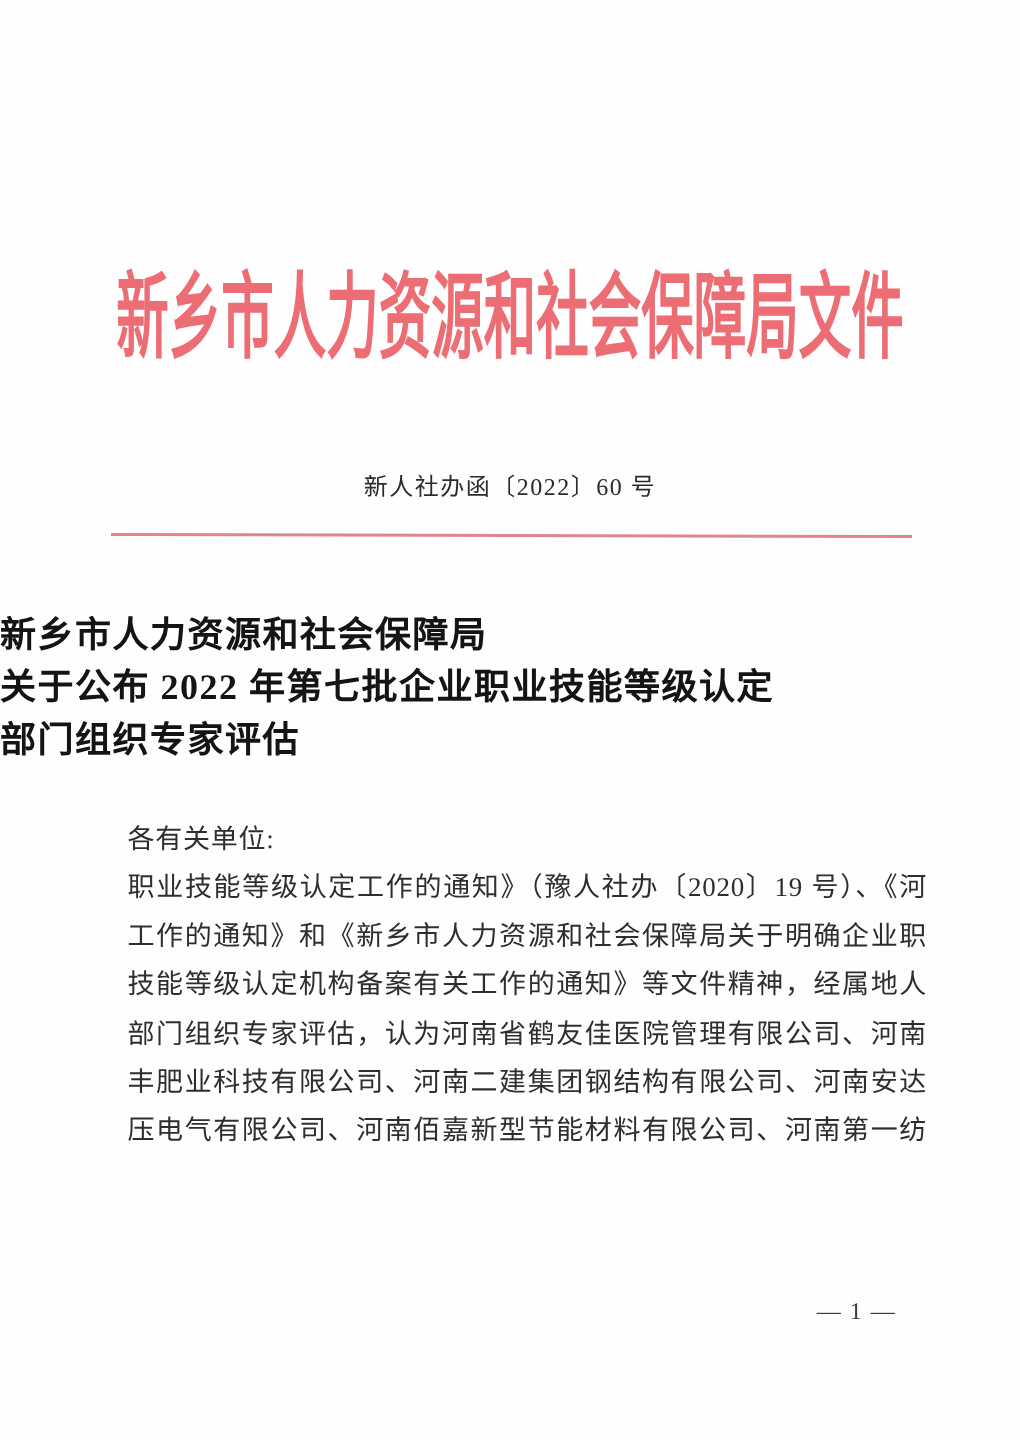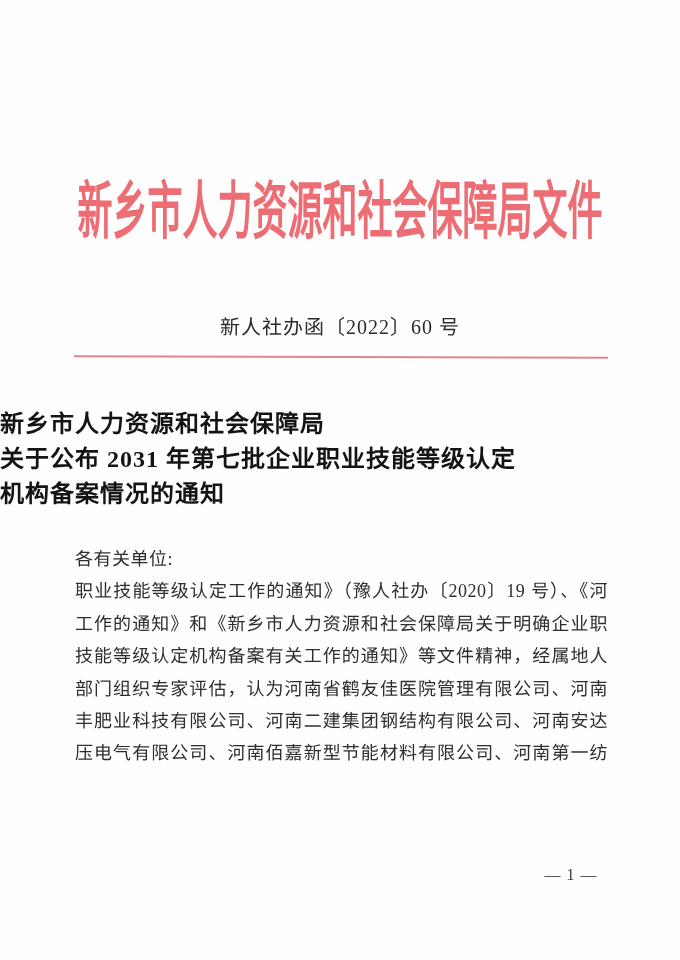--- a/index.html
+++ b/index.html
@@ -35,21 +35,21 @@
     transform-origin:50% 0;
     white-space:nowrap;
   }
   
   .doc-number{
     position:absolute;
     top:311px;
     left:0;
     width:680px;
     text-align:center;
-    font-size:20px;
+    font-size:16px;
     letter-spacing:1px;
     color:#2b2b2b;
     white-space:nowrap;
   }
   
   .red-rule{
     position:absolute;
     top:356px;
     left:74px;
     width:534px;
@@ -67,21 +67,21 @@
     font-weight:bold;
     font-size:24px;
     line-height:35px;
     letter-spacing:1px;
     color:#141414;
   }
   
   .body{
     position:absolute;
     top:543px;
-    left:75px;
+    left:85px;
     width:533px;
     font-size:18px;
     color:#2e2e2e;
   }
   .body .line{
     height:32.4px;
     line-height:32.4px;
     margin:0;
     padding:0;
     text-align:justify;
@@ -115,22 +115,22 @@
 <div class="page">
 
   <div class="masthead">新乡市人力资源和社会保障局文件</div>
 
   <div class="doc-number">新人社办函〔2022〕60 号</div>
 
   <div class="red-rule"></div>
 
   <div class="title">
     <div>新乡市人力资源和社会保障局</div>
-    <div>关于公布 2031 年第七批企业职业技能等级认定</div>
-    <div>机构备案情况的通知</div>
+    <div>关于公布 2022 年第七批企业职业技能等级认定</div>
+    <div>部门组织专家评估</div>
   </div>
 
   <div class="body">
     <p class="line salutation">各有关单位:</p>
     <p class="line">职业技能等级认定工作的通知》（豫人社办〔2020〕19 号）、《河</p>
     <p class="line">工作的通知》和《新乡市人力资源和社会保障局关于明确企业职业</p>
     <p class="line">技能等级认定机构备案有关工作的通知》等文件精神，经属地人社</p>
     <p class="line">部门组织专家评估，认为河南省鹤友佳医院管理有限公司、河南盛</p>
     <p class="line">丰肥业科技有限公司、河南二建集团钢结构有限公司、河南安达高</p>
     <p class="line">压电气有限公司、河南佰嘉新型节能材料有限公司、河南第一纺织</p>

